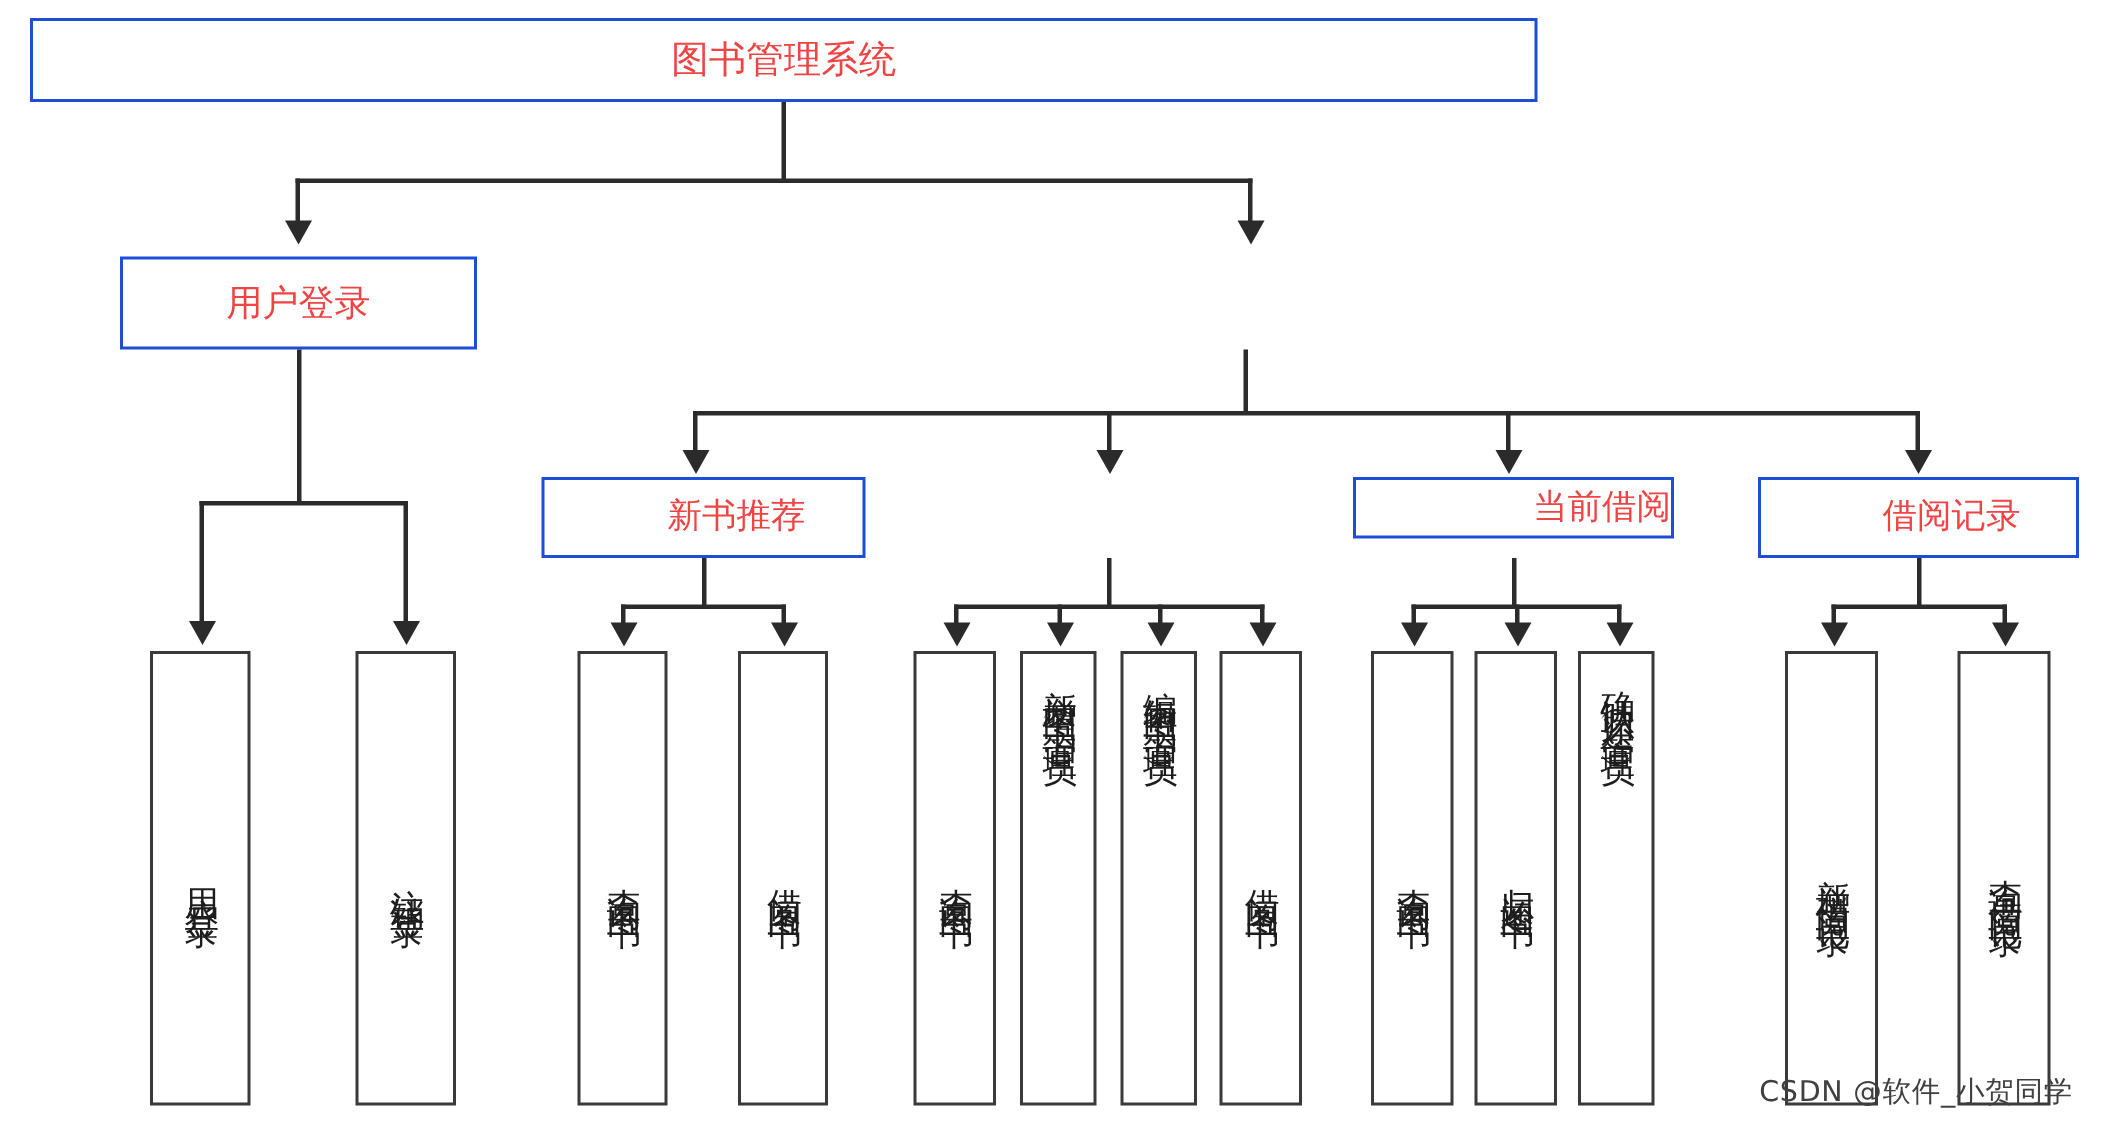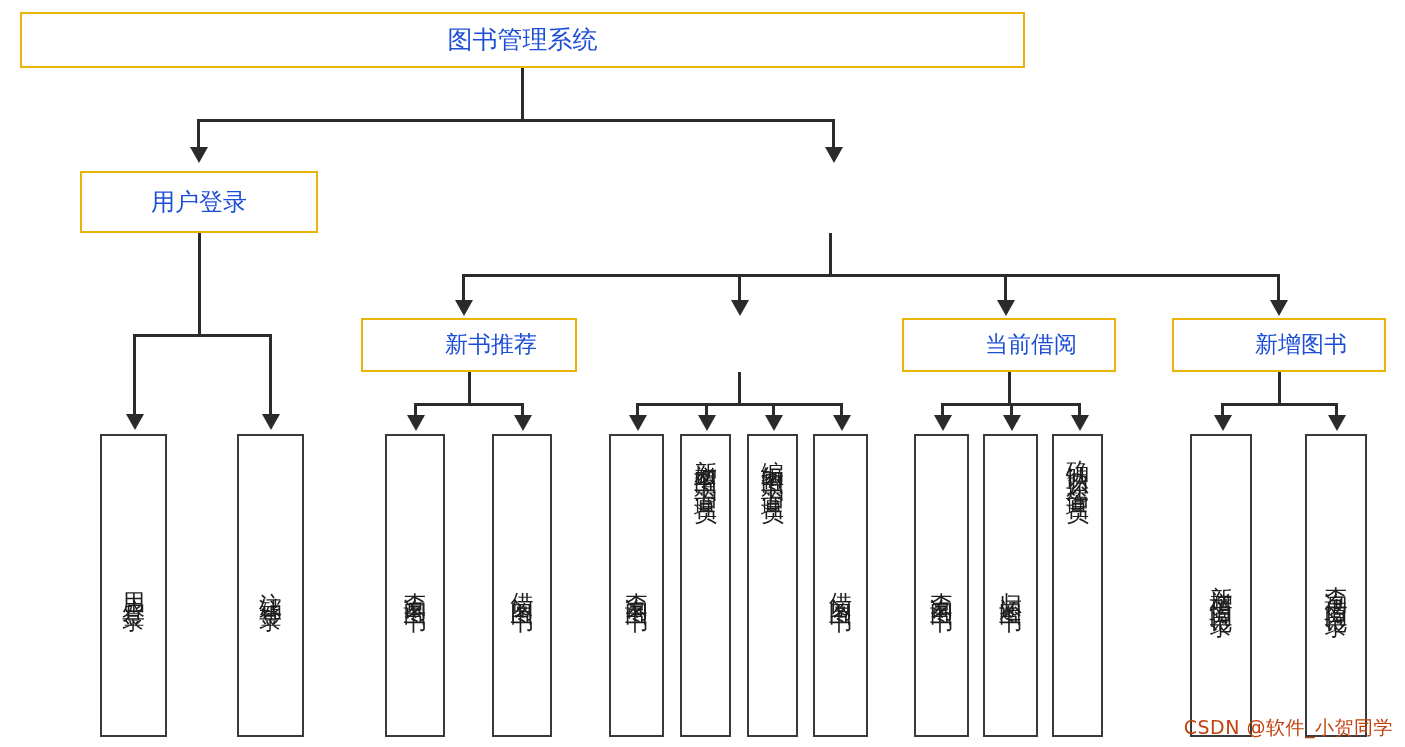--- a/index.html
+++ b/index.html
@@ -15,26 +15,26 @@
     position: relative;
     width: 1405px;
     height: 747px;
     background: #ffffff;
     overflow: hidden;
   }
   
   .box {
     position: absolute;
     box-sizing: border-box;
-    border: 2px solid #eab308;
+    border: 2px solid #1d4ed8;
     background: #ffffff;
     display: flex;
     align-items: center;
     justify-content: center;
-    color: #1d4ed8;
+    color: #ef4444;
     line-height: 1.18;
     text-align: center;
   }
   .box.root      { font-size: 25px; }
   .box.level2    { font-size: 24px; }
   .box.level3    { font-size: 23px; padding-left: 44px; }
 
   
   .leaf {
     position: absolute;
@@ -72,24 +72,24 @@
     position: absolute;
     width: 0;
     height: 0;
     border-left: 9px solid transparent;
     border-right: 9px solid transparent;
     border-top: 16px solid #2b2b2b;
   }
   
   #watermark {
     position: absolute;
-    right: 12px;
+    right: 23px;
     bottom: 6px;
     font-size: 19px;
-    color: #c2410c;
+    color: #404040;
     white-space: nowrap;
     letter-spacing: 0.5px;
   }
 </style>
 </head>
 <body>
 
 <div id="canvas">
 
   <div class="box root" style="left:20px; top:12px; width:1005px; height:56px;">
@@ -122,25 +122,25 @@
   <div class="vline" style="left:738px; top:274px; height:28px;"></div>
   <div class="arrow" style="left:731px; top:300px;"></div>
   <div class="vline" style="left:1004px; top:274px; height:28px;"></div>
   <div class="arrow" style="left:997px; top:300px;"></div>
   <div class="vline" style="left:1277px; top:274px; height:28px;"></div>
   <div class="arrow" style="left:1270px; top:300px;"></div>
 
   <div class="box level3" style="left:361px; top:318px; width:216px; height:54px;">
     <span>新书推荐</span>
   </div>
-  <div class="box level3" style="left:902px; top:318px; width:214px; height:54px;">
+  <div class="box level3" style="left:902px; top:318px; width:214px; height:41px;justify-content:flex-end;">
     <span>当前借阅</span>
   </div>
   <div class="box level3" style="left:1172px; top:318px; width:214px; height:54px;">
-    <span>新增图书</span>
+    <span>借阅记录</span>
   </div>
 
   <div class="vline" style="left:468px; top:372px; height:33px;"></div>
   <div class="hline" style="left:414px; top:403px; width:110px;"></div>
   <div class="vline" style="left:414px; top:403px; height:14px;"></div>
   <div class="arrow" style="left:407px; top:415px;"></div>
   <div class="vline" style="left:521px; top:403px; height:14px;"></div>
   <div class="arrow" style="left:514px; top:415px;"></div>
 
   <div class="vline" style="left:738px; top:372px; height:33px;"></div>

